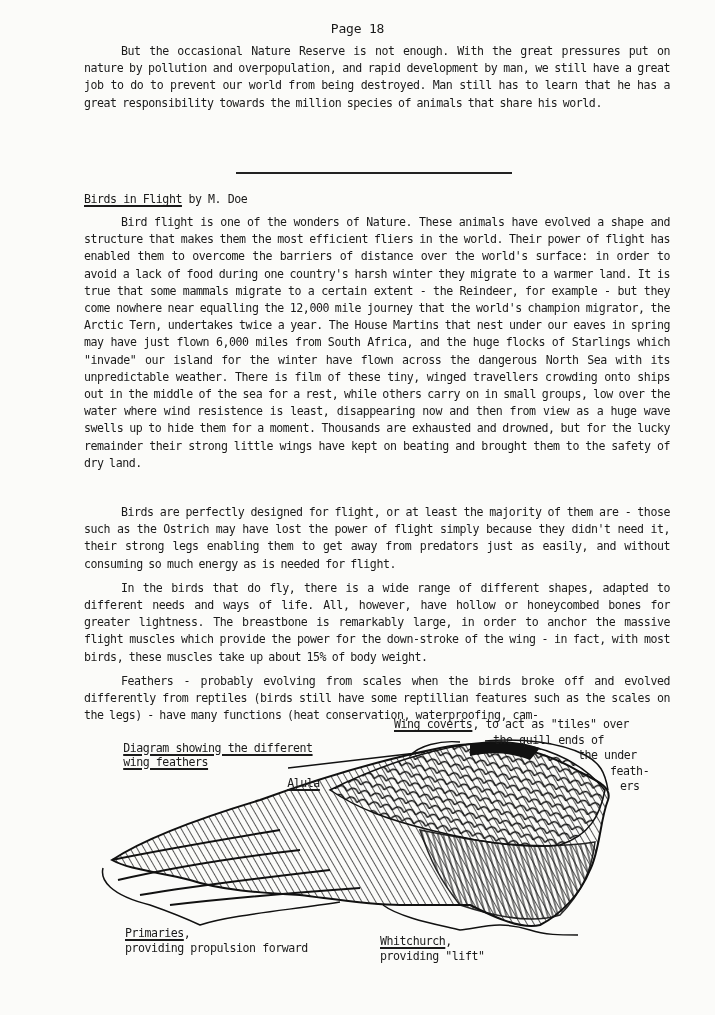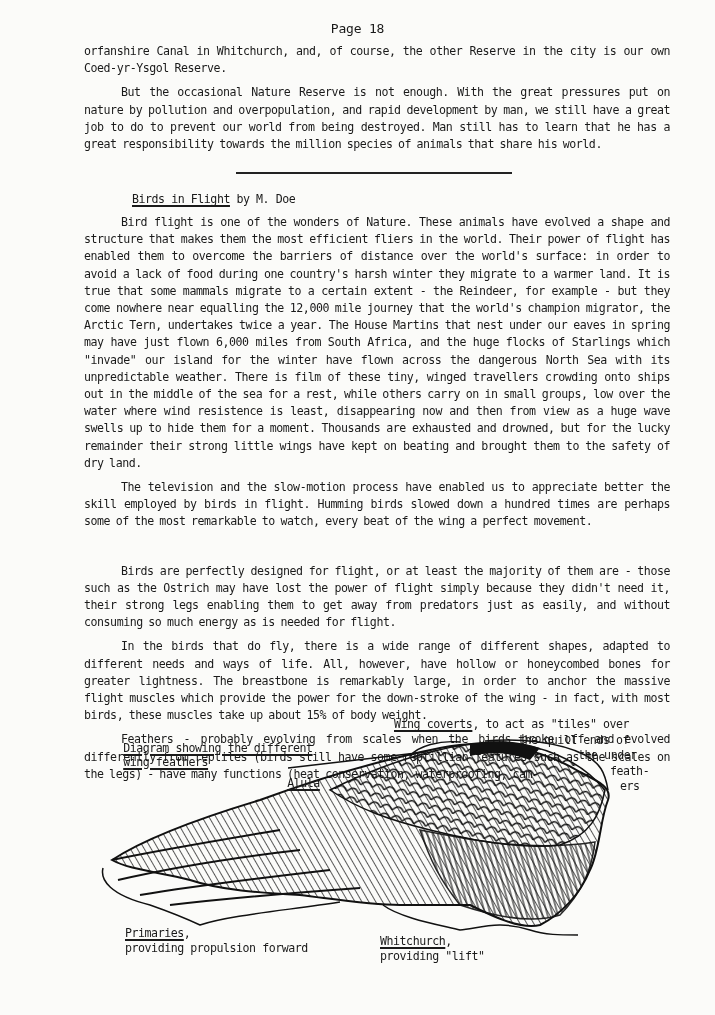--- a/index.html
+++ b/index.html
@@ -15,45 +15,43 @@
   .col { position: absolute; left: 84px; width: 586px; }
   .para {
     font-size: 11.6px; line-height: 17.2px; text-align: justify; margin: 0;
     letter-spacing: -0.45px; word-spacing: -1px;
   }
   .para.indent { text-indent: 37px; }
   .divider {
     position: absolute; left: 236px; width: 276px; top: 172px; height: 0;
     border-top: 2px solid #222;
   }
-  .title-line { font-size: 11.6px; line-height: 17px; letter-spacing: -0.45px; margin-left: 48px; }
+  .title-line { font-size: 11.6px; line-height: 17px; letter-spacing: -0.45px; }
   .u { text-decoration: underline; text-decoration-thickness: 1.5px; text-underline-offset: 2px; }
   .label { position: absolute; font-size: 11.6px; line-height: 14.5px; letter-spacing: -0.45px; white-space: pre; }
   svg.wing { position: absolute; left: 0; top: 0; }
 </style>
 </head>
 <body>
 
 <div class="page">
 
   <div class="page-number">Page 18</div>
 
   <div class="col" style="top:43px;">
-    <p class="para" style="margin-bottom:7px;">orfanshire Canal in Whitchurch, and, of course, the other Reserve in the city is our own Coed-yr-Ysgol Reserve.</p>
     <p class="para indent">But the occasional Nature Reserve is not enough. With the great pressures put on nature by pollution and overpopulation, and rapid development by man, we still have a great job to do to prevent our world from being destroyed. Man still has to learn that he has a great responsibility towards the million species of animals that share his world.</p>
   </div>
 
   <div class="divider"></div>
 
   <div class="col" style="top:191px;">
     <div class="title-line" style="margin-bottom:6px;">
       <span class="u">Birds in Flight</span><span> by M. Doe</span>
     </div>
     <p class="para indent" style="margin-bottom:7px;">Bird flight is one of the wonders of Nature. These animals have evolved a shape and structure that makes them the most efficient fliers in the world. Their power of flight has enabled them to overcome the barriers of distance over the world's surface: in order to avoid a lack of food during one country's harsh winter they migrate to a warmer land. It is true that some mammals migrate to a certain extent - the Reindeer, for example - but they come nowhere near equalling the 12,000 mile journey that the world's champion migrator, the Arctic Tern, undertakes twice a year. The House Martins that nest under our eaves in spring may have just flown 6,000 miles from South Africa, and the huge flocks of Starlings which "invade" our island for the winter have flown across the dangerous North Sea with its unpredictable weather. There is film of these tiny, winged travellers crowding onto ships out in the middle of the sea for a rest, while others carry on in small groups, low over the water where wind resistence is least, disappearing now and then from view as a huge wave swells up to hide them for a moment. Thousands are exhausted and drowned, but for the lucky remainder their strong little wings have kept on beating and brought them to the safety of dry land.</p>
-    <p class="para indent" style="margin-bottom:7px;">The television and the slow-motion process have enabled us to appreciate better the skill employed by birds in flight. Humming birds slowed down a hundred times are perhaps some of the most remarkable to watch, every beat of the wing a perfect movement.</p>
     <p class="para indent" style="margin-bottom:7px;margin-top:32px;">Birds are perfectly designed for flight, or at least the majority of them are - those such as the Ostrich may have lost the power of flight simply because they didn't need it, their strong legs enabling them to get away from predators just as easily, and without consuming so much energy as is needed for flight.</p>
     <p class="para indent" style="margin-bottom:7px;">In the birds that do fly, there is a wide range of different shapes, adapted to different needs and ways of life. All, however, have hollow or honeycombed bones for greater lightness. The breastbone is remarkably large, in order to anchor the massive flight muscles which provide the power for the down-stroke of the wing - in fact, with most birds, these muscles take up about 15% of body weight.</p>
     <p class="para indent">Feathers - probably evolving from scales when the birds broke off and evolved differently from reptiles (birds still have some reptillian features such as the scales on the legs) - have many functions (heat conservation, waterproofing, cam-</p>
   </div>
 
   <div>
     <svg class="wing" width="715" height="1015" viewBox="0 0 715 1015">
       <defs>
         <pattern id="hatch" width="6" height="6" patternUnits="userSpaceOnUse" patternTransform="rotate(-30)">
           <line x1="0" y1="0" x2="0" y2="6" stroke="#111" stroke-width="1.4"></line>
@@ -94,21 +92,21 @@
     </div>
     <div class="label" style="left:84px; top:740px;">
       <span class="u">wing feathers</span>
     </div>
 
     <div class="label" style="left:248px; top:761px;">
       <span class="u">Alula</span>
     </div>
 
     <div class="label" style="left:394px; top:717px;"><span class="u">Wing coverts</span><span>, to act as "tiles" over</span></div>
-    <div class="label" style="left:518px; top:733px;">the quill ends of</div>
+    <div class="label" style="left:493px; top:733px;">the quill ends of</div>
     <div class="label" style="left:578px; top:748px;">the under</div>
     <div class="label" style="left:610px; top:764px;">feath-</div>
     <div class="label" style="left:620px; top:779px;">ers</div>
 
     <div class="label" style="left:125px; top:926px;"><span class="u">Primaries</span><span>,</span></div>
     <div class="label" style="left:125px; top:941px;">providing propulsion forward</div>
 
     <div class="label" style="left:380px; top:934px;"><span class="u">Whitchurch</span><span>,</span></div>
     <div class="label" style="left:380px; top:949px;">providing "lift"</div>
   </div>

